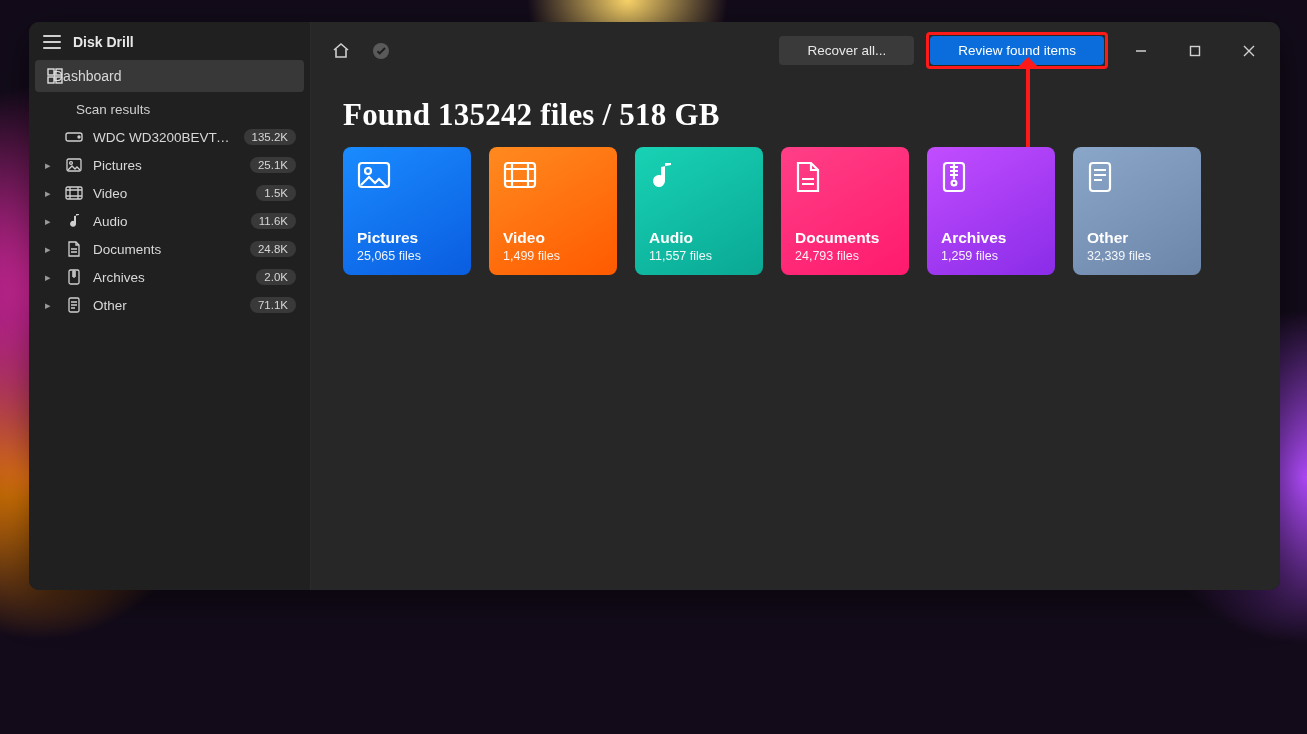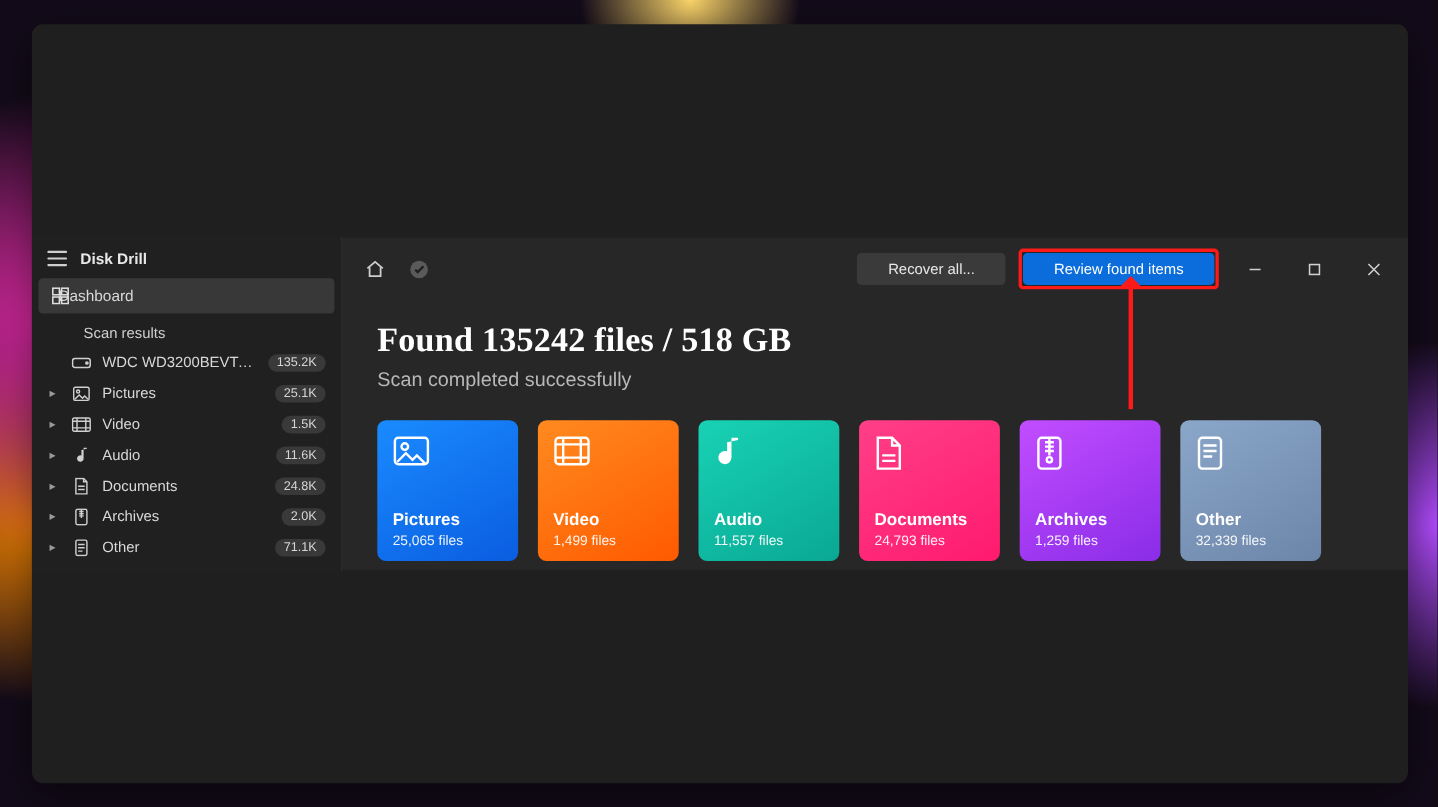--- a/index.html
+++ b/index.html
@@ -19,27 +19,26 @@
       radial-gradient(circle at 5% 40%, #ff2fb9 0%, transparent 16%),
       radial-gradient(circle at 3% 65%, #ff8a00 0%, transparent 12%),
       radial-gradient(circle at 100% 65%, #b24cff 0%, transparent 12%),
       radial-gradient(circle at 48% 0%, #ffd86b 0%, transparent 10%),
       linear-gradient(#130b1a, #130b1a);
   }
 
   .window {
     position: absolute;
     left: 29px; top: 22px;
-    width: 1251px; height: 690px;
+    width: 1251px; height: 568px;
     background: #1f1f1f;
     border-radius: 10px;
     display: flex;
     overflow: hidden;
     box-shadow: 0 10px 40px rgba(0,0,0,.5);
-    align-items: center;
   }
 
   
   .sidebar {
     width: 282px;
     background: #202020;
     border-right: 1px solid #2b2b2b;
     display: flex;
     flex-direction: column;
   }
@@ -319,21 +318,20 @@
             <path d="M1 1l10 10M11 1L1 11"></path>
           </svg>
       </div>
     </div>
 
     <div class="arrow-annot"></div>
 
     <div class="headline">
       <h1>Found 135242 files / 518 GB</h1>
     </div>
-    <div class="subline">Scan completed successfully</div>
 
     <div class="cards">
 
       <div class="card pictures">
         <div class="cicon">
           <svg width="34" height="28" viewBox="0 0 34 28" fill="none" stroke="#fff" stroke-width="2.2">
             <rect x="2" y="2" width="30" height="24" rx="3"></rect>
               <circle cx="11" cy="10" r="3"></circle>
               <path d="M4 24l8-8 6 6 4-4 8 8"></path>
           </svg>

